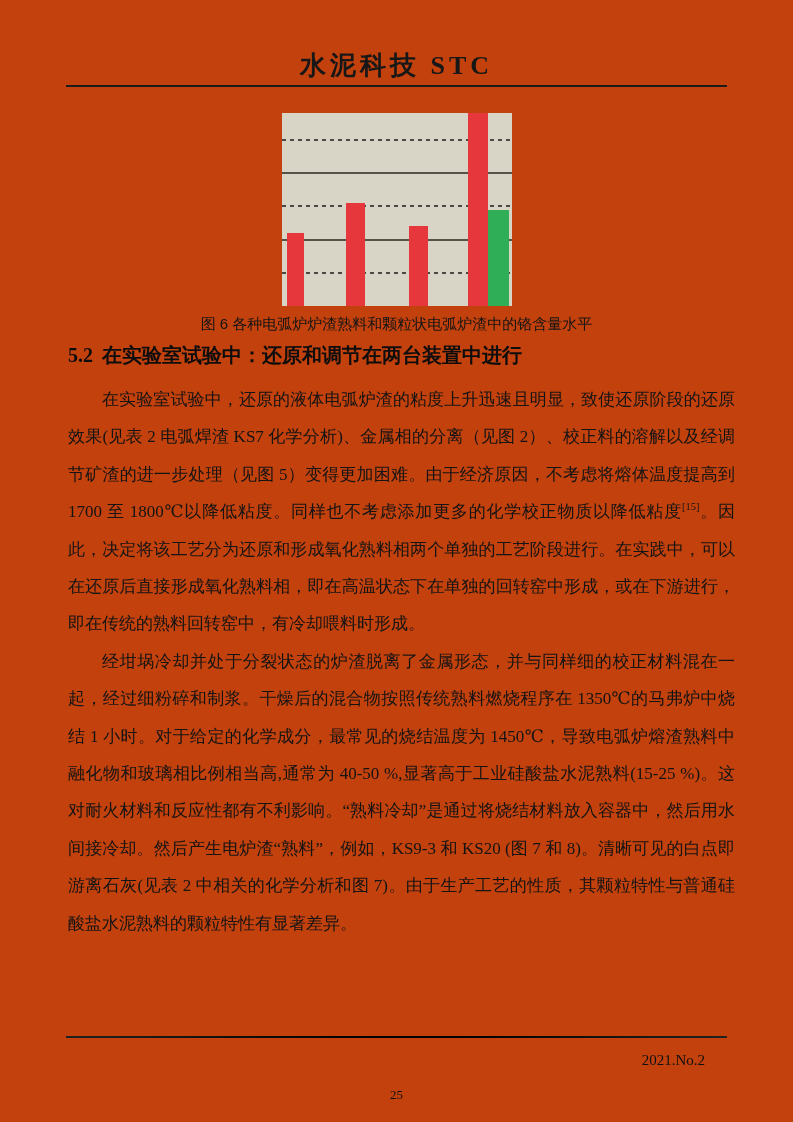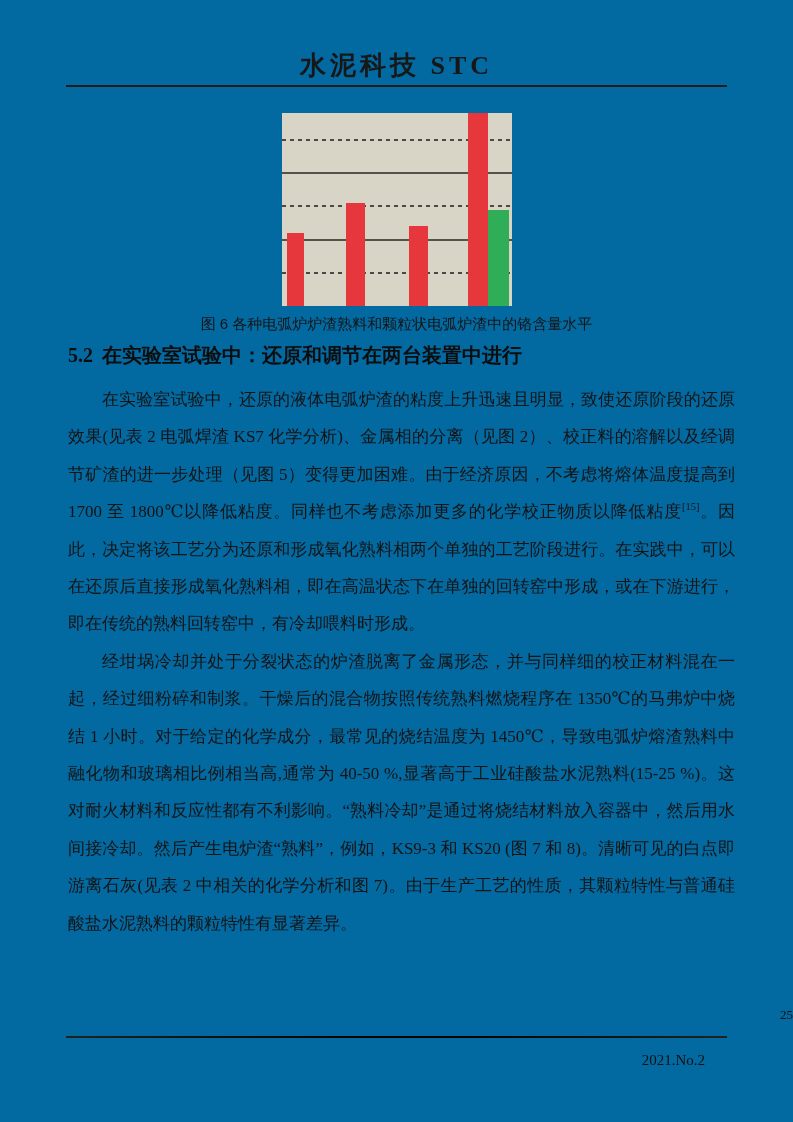--- a/index.html
+++ b/index.html
@@ -1,19 +1,19 @@
 <!DOCTYPE html>
 <html><head>
 <meta charset="utf-8">
 <style>
   html,body{margin:0;padding:0;background:#ffffff;}
   .page{
     position:relative;
     width:793px;height:1122px;
-    background:#0369a1;
+    background:#c2410c;
     overflow:hidden;
     font-family:"Liberation Serif","DejaVu Serif",serif;
     color:#111;
   }
   
   .journal-title{
     position:absolute;top:48px;left:0;width:793px;
     text-align:center;
     font-size:26px;letter-spacing:4px;font-weight:600;
     font-family:"Liberation Serif","DejaVu Serif",serif;
@@ -61,22 +61,22 @@
     color:#141414;
   }
   .body-text p{margin:0;text-indent:2em;}
   .ref-sup{font-size:0.62em;vertical-align:super;line-height:0;}
   
   .footer-rule{
     position:absolute;top:1036px;left:66px;width:661px;height:2px;
     background:linear-gradient(90deg,#222 0%,#000 45%,#000 60%,#222 100%);
   }
   .footer-page-number{
-    position:absolute;top:1007px;left:0;width:793px;
-    text-align:right;font-size:13px;color:#111;
+    position:absolute;top:1087px;left:0;width:793px;
+    text-align:center;font-size:13px;color:#111;
   }
   .footer-issue{
     position:absolute;top:1052px;right:88px;
     font-size:15px;color:#111;
   }
 </style>
 </head>
 <body>
 
 <div class="page">

